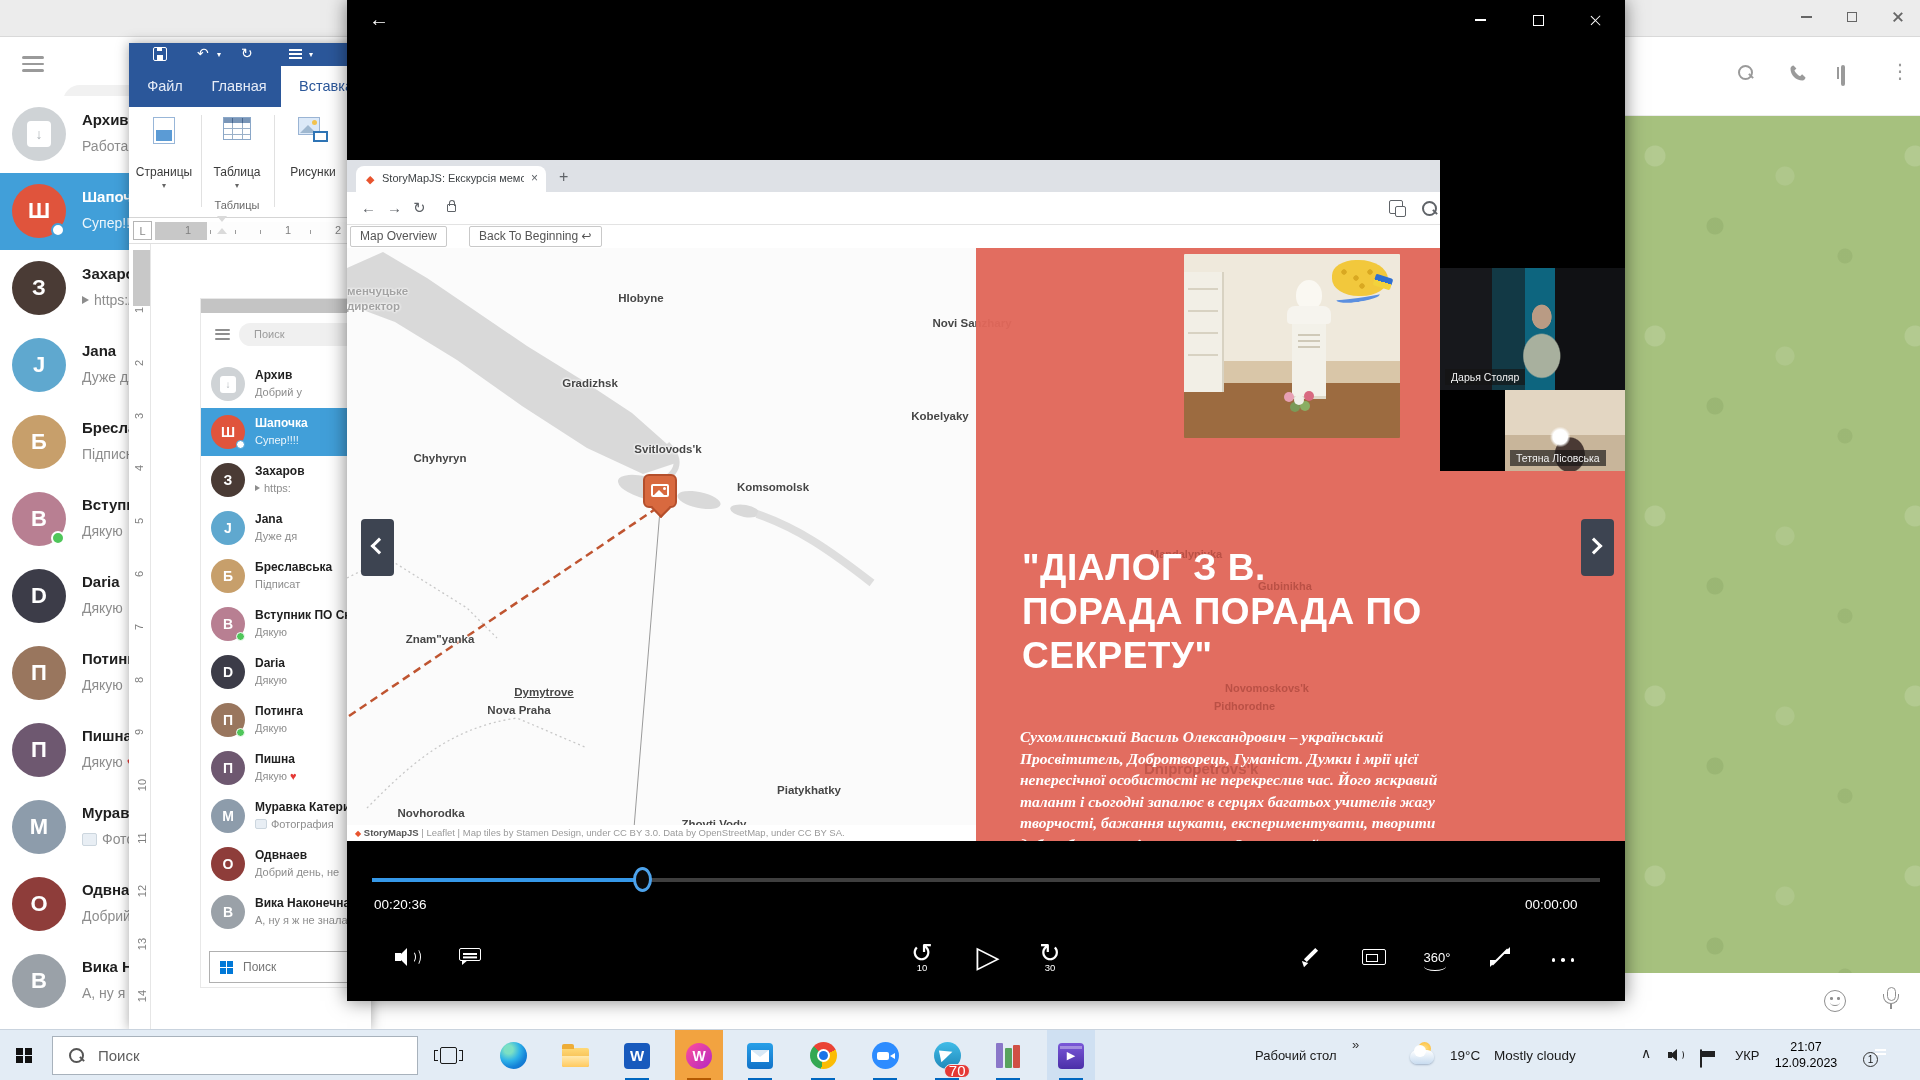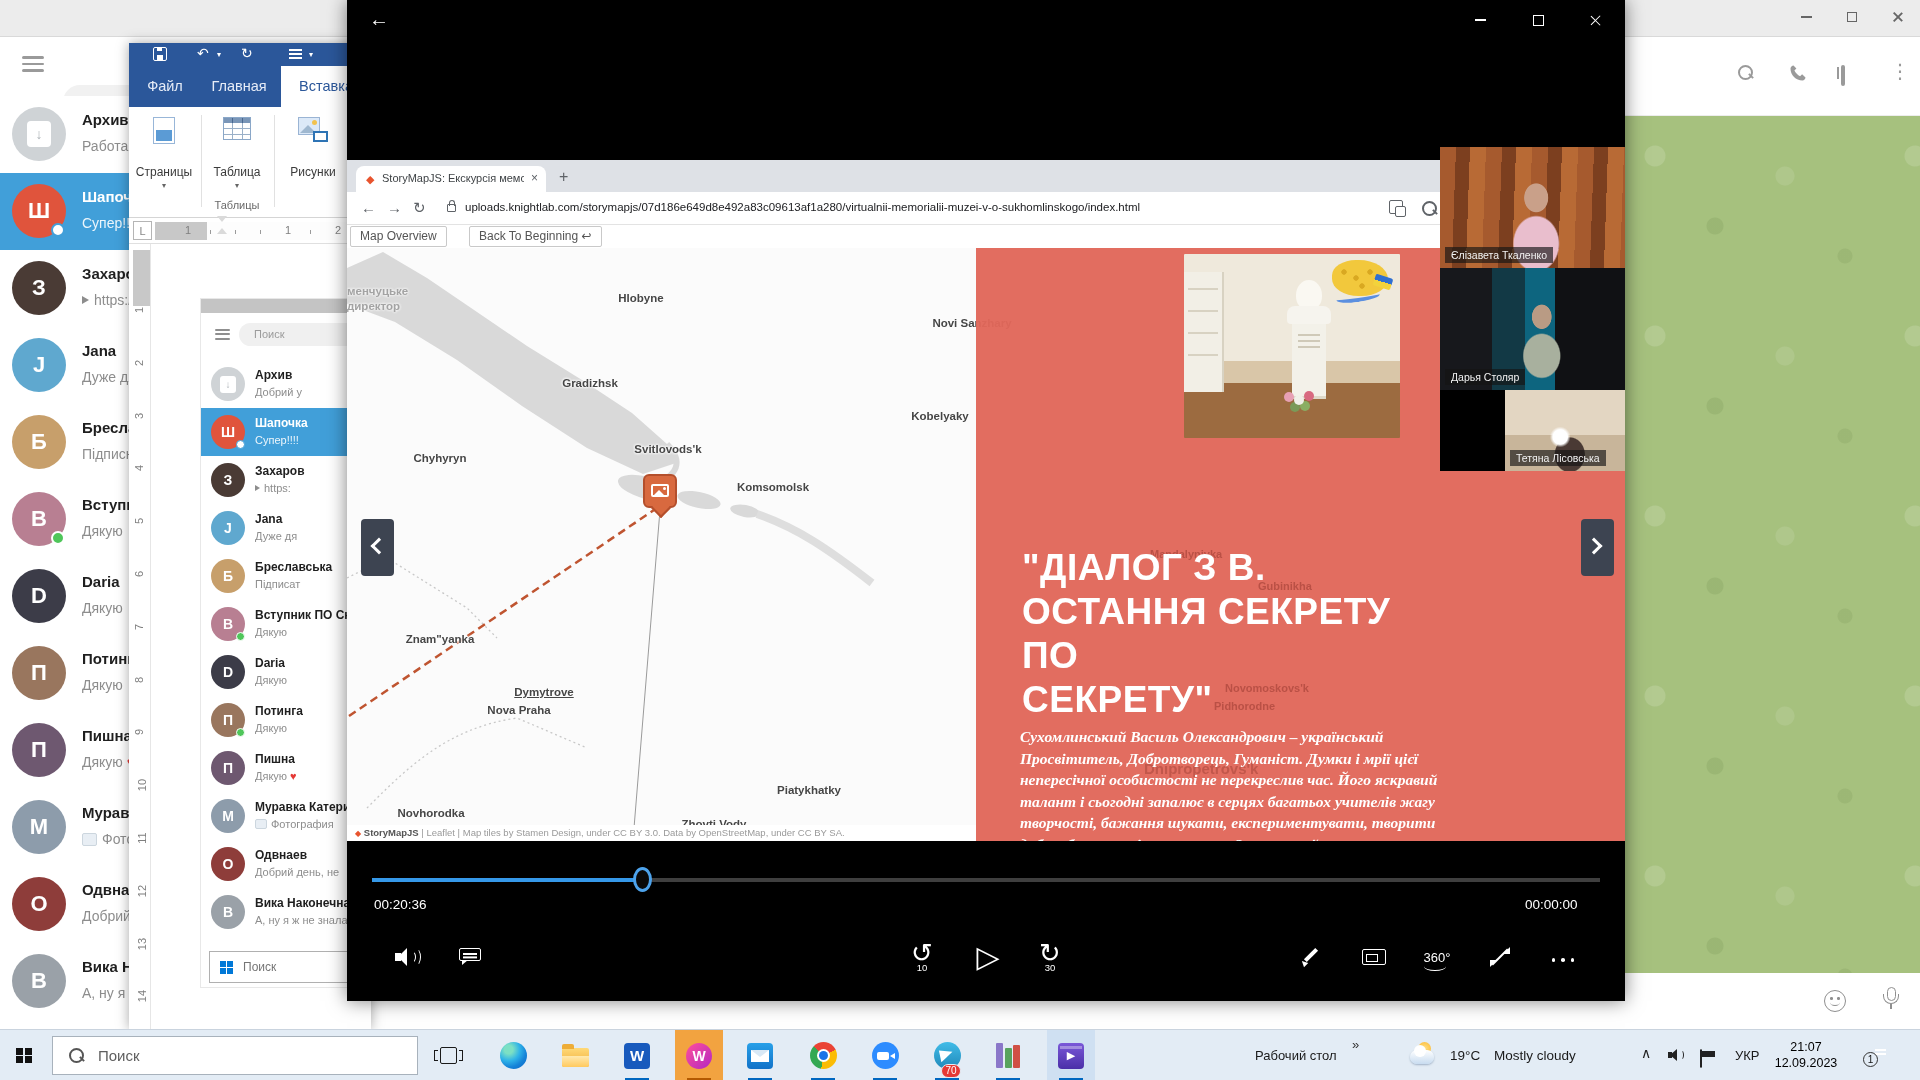--- a/index.html
+++ b/index.html
@@ -240,21 +240,21 @@
 .ico-mail::before{content:"";position:absolute;left:4px;top:7px;width:18px;height:12px;background:#fff}
 .ico-mail::after{content:"";position:absolute;left:4px;top:7px;width:0;height:0;border-left:9px solid transparent;border-right:9px solid transparent;border-top:7px solid #d8e8f5}
 .ico-chrome{position:relative;width:27px;height:27px;border-radius:50%;background:conic-gradient(from -45deg,#ea4335 0 110deg,#fbbc05 110deg 235deg,#34a853 235deg 360deg)}
 .ico-chrome::before{content:"";position:absolute;left:7px;top:7px;width:13px;height:13px;border-radius:50%;background:#fff}
 .ico-chrome::after{content:"";position:absolute;left:9px;top:9px;width:9px;height:9px;border-radius:50%;background:#1a73e8}
 .ico-zoom{position:relative;width:27px;height:27px;border-radius:50%;background:#2d8cff}
 .ico-zoom::before{content:"";position:absolute;left:5px;top:9.5px;width:12px;height:8px;background:#fff;border-radius:2px}
 .ico-zoom::after{content:"";position:absolute;left:18px;top:10.5px;width:0;height:0;border-right:5px solid #fff;border-top:3px solid transparent;border-bottom:3px solid transparent}
 .ico-tg2{position:relative;width:27px;height:27px;border-radius:50%;background:linear-gradient(#41bce8,#2089ba)}
 .ico-tg2::before{content:"";position:absolute;left:6px;top:7px;width:0;height:0;border-left:13px solid #fff;border-top:4px solid transparent;border-bottom:8px solid transparent;transform:rotate(-12deg)}
-.tgbadge{position:absolute;right:10px;bottom:3px;background:#e53935;color:#fff;font-size:10px;line-height:12px;border-radius:7px;padding:0 3.5px;border:1.5px solid #e3ecf5}
+.tgbadge{position:absolute;right:1px;bottom:3px;background:#e53935;color:#fff;font-size:15px;line-height:12px;border-radius:7px;padding:0 3.5px;border:1.5px solid #e3ecf5}
 .ico-rar{display:flex;align-items:flex-end;gap:1.5px;height:25px}
 .ico-rar i{width:7px;border-radius:1px}
 .ico-rar i:nth-child(1){height:25px;background:#8a77c9}
 .ico-rar i:nth-child(2){height:20px;background:#58a35e}
 .ico-rar i:nth-child(3){height:23px;background:#d05045}
 .ico-mov{position:relative;width:26px;height:26px;border-radius:4px;background:linear-gradient(#7a58d8,#4a2fa8);color:#fff;font-size:11px;display:flex;align-items:center;justify-content:center}
 .ico-mov::before{content:"";position:absolute;left:2px;top:3px;width:22px;height:3px;background:rgba(255,255,255,.35)}
 
 .tray{position:absolute;top:0;height:51px;color:#1a1a1a;font-size:13px}
 .desklbl{line-height:51px}
@@ -675,21 +675,20 @@
       <span class="ttitle">StoryMapJS: Екскурсія меморіа</span>
       <span class="tclose">×</span>
     </div>
     <span class="tplus">+</span>
   </div>
   <div class="p-urlbar">
     <span class="uico" style="left:14px">←</span>
     <span class="uico" style="left:40px">→</span>
     <span class="uico" style="left:66px">↻</span>
     <span class="lock"></span>
-    <span class="urltext">uploads.knightlab.com/storymapjs/07d186e649d8e492a83c09613af1a280/virtualnii-memorialii-muzei-v-o-sukhomlinskogo/index.html</span>
     <span class="tr-ic" style="left:1042px"></span>
     <span class="lens2" style="left:1075px"><span class="lens" style="color:#5f6368"></span></span>
   </div>
   <div class="p-smbar">
     <span class="smbtn" style="left:3px">Map Overview</span>
     <span class="smbtn" style="left:122px"><span>Back To Beginning</span> <span>↩</span></span>
   </div>
 
   <div class="p-map">
     <svg width="1278" height="593" viewBox="0 0 1278 593">
@@ -742,37 +741,34 @@
           <span class="head"></span>
           <span class="bustbase"></span>
           <span class="ped"></span>
           <span class="flw"></span>
       <span class="umap"></span>
           <span class="uflag"></span>
           <span class="uswoosh"></span>
     </div>
     <div class="s-title">
       <div>"ДІАЛОГ З В.</div>
-      <div>ОСТАННЯ СЕКРЕТУ ПО</div>
+      <div>ПОРАДА ПОРАДА ПО</div>
       <div>СЕКРЕТУ"</div>
     </div>
     <div class="s-body">Сухомлинський Василь Олександрович – український Просвітитель, Добротворець, Гуманіст. Думки і мрії цієї непересічної особистості не перекреслив час. Його яскравий талант і сьогодні запалює в серцях багатьох учителів жагу творчості, бажання шукати, експериментувати, творити добро, боротися і перемагати. Заслужений вчитель України, директор Павлиської середньої школи, публіцист, дитячий письменник, а перший за все – Учитель,</div>
   </div>
 
   <div class="navb l" style="left:14px;top:519px">
         <span class="chev"></span>
       </div>
   <div class="navb r" style="left:1234px;top:519px">
         <span class="chev"></span>
       </div>
 
   <div id="parts">
-        <div class="pv p1">
-          <span class="pvname">Єлізавета Ткаленко</span>
-        </div>
         <div class="pv p3">
           <span class="pvname">Тетяна Лісовська</span>
         </div>
         <div class="pv p2">
           <span class="pvname">Дарья Столяр</span>
         </div>
       </div>
 
   <div class="p-footer">
     <span class="dmd">◆</span>

